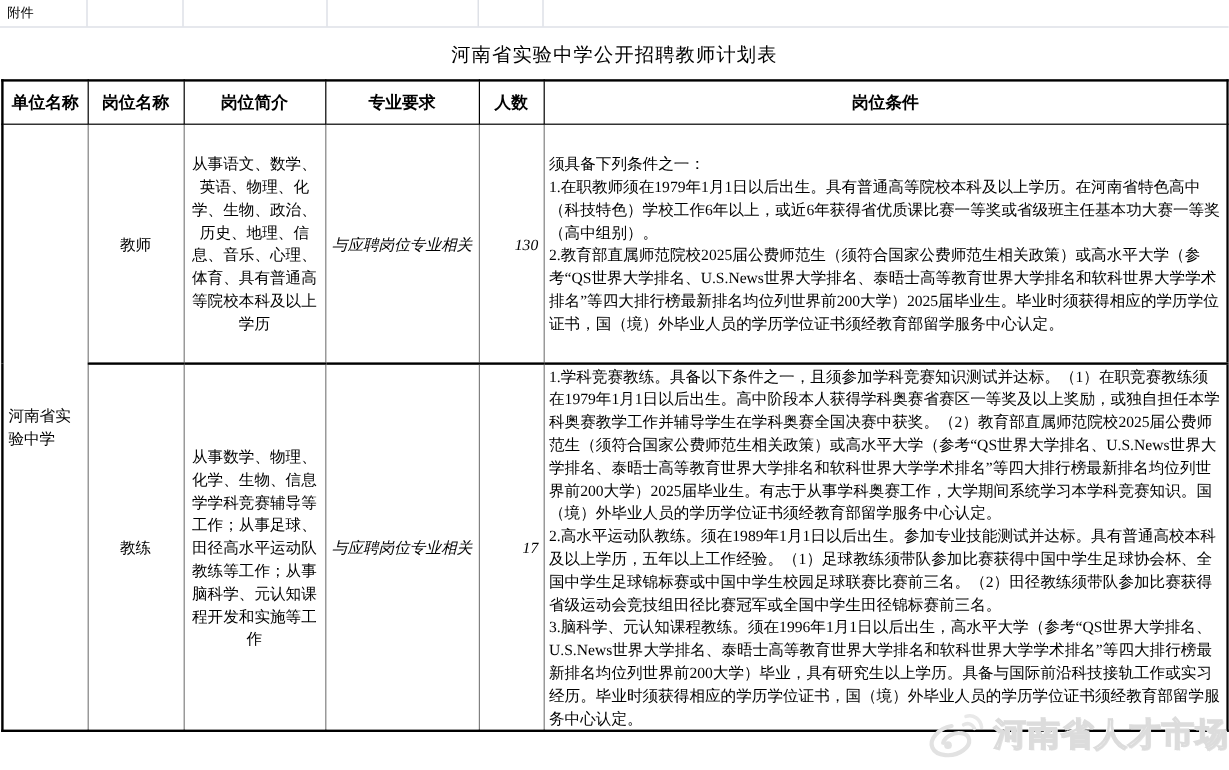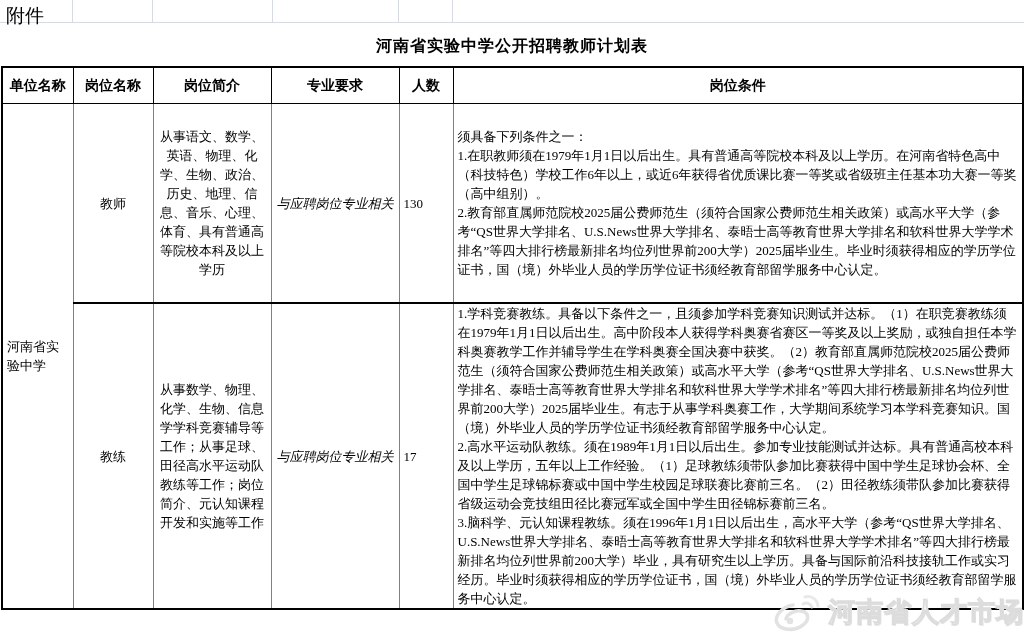--- a/index.html
+++ b/index.html
@@ -5,45 +5,45 @@
   html,body{margin:0;padding:0;}
   body{
     width:1024px;height:642px;position:relative;background:#ffffff;
     font-family:"Liberation Serif","DejaVu Serif",serif;color:#000;
     overflow:hidden;
   }
   
   .top-vline{position:absolute;top:0;height:22px;width:1px;background:#d6dae2;}
   .top-hline{position:absolute;top:22px;left:0;width:1024px;height:1px;background:#d6dae2;}
 
-  .attachment{position:absolute;top:3px;left:6px;font-size:19px;}
+  .attachment{position:absolute;top:3px;left:6px;font-size:11px;}
 
   .doc-title{
     position:absolute;top:36px;left:0;width:1024px;text-align:center;
-    font-size:16px;font-weight:bold;letter-spacing:1px;
+    font-size:16px;font-weight:normal;letter-spacing:1px;
   }
 
   .tbl-wrap{position:absolute;top:66px;left:1px;}
   table.plan{
     border-collapse:collapse;table-layout:fixed;width:1021px;
     border:2px solid #000;
   }
   table.plan th{
     border:1px solid #000;font-size:14px;font-weight:bold;
     height:35px;text-align:center;vertical-align:middle;padding:0 2px;
   }
   table.plan td{
     border:1px solid #808080;font-size:13px;vertical-align:middle;
     padding:0 4px;line-height:19px;
   }
   td.unit{ border-right:1px solid #808080;}
   td.pos{  text-align:center;}
   td.desc{ text-align:center; padding:0 10px;}
   td.req{  text-align:center; padding:0 6px;font-style:italic;}
-  td.num{  text-align:left;}
+  td.num{  text-align:right;font-style:italic;}
   td.cond{
     text-align:left;white-space:pre-wrap;line-height:17px;
     border-left:1px solid #000;padding:2px 4px;
   }
   tr.row-1 td{height:198px;}
   tr.row-2 td{border-top:2px solid #000;}
 
   .watermark{
     position:absolute;left:772px;top:594px;display:flex;align-items:flex-start;gap:8px;
     pointer-events:none;
@@ -94,21 +94,21 @@
       <td class="pos">教师</td>
       <td class="desc">从事语文、数学、英语、物理、化学、生物、政治、历史、地理、信息、音乐、心理、体育、具有普通高等院校本科及以上学历</td>
       <td class="req">与应聘岗位专业相关</td>
       <td class="num">130</td>
       <td class="cond">须具备下列条件之一：
 1.在职教师须在1979年1月1日以后出生。具有普通高等院校本科及以上学历。在河南省特色高中（科技特色）学校工作6年以上，或近6年获得省优质课比赛一等奖或省级班主任基本功大赛一等奖（高中组别）。
 2.教育部直属师范院校2025届公费师范生（须符合国家公费师范生相关政策）或高水平大学（参考“QS世界大学排名、U.S.News世界大学排名、泰晤士高等教育世界大学排名和软科世界大学学术排名”等四大排行榜最新排名均位列世界前200大学）2025届毕业生。毕业时须获得相应的学历学位证书，国（境）外毕业人员的学历学位证书须经教育部留学服务中心认定。</td>
     </tr>
     <tr class="row-2">
       <td class="pos">教练</td>
-      <td class="desc">从事数学、物理、化学、生物、信息学学科竞赛辅导等工作；从事足球、田径高水平运动队教练等工作；岗位简介、元认知课程开发和实施等工作</td>
+      <td class="desc">从事数学、物理、化学、生物、信息学学科竞赛辅导等工作；从事足球、田径高水平运动队教练等工作；从事脑科学、元认知课程开发和实施等工作</td>
       <td class="req">与应聘岗位专业相关</td>
       <td class="num">17</td>
       <td class="cond">1.学科竞赛教练。具备以下条件之一，且须参加学科竞赛知识测试并达标。（1）在职竞赛教练须在1979年1月1日以后出生。高中阶段本人获得学科奥赛省赛区一等奖及以上奖励，或独自担任本学科奥赛教学工作并辅导学生在学科奥赛全国决赛中获奖。（2）教育部直属师范院校2025届公费师范生（须符合国家公费师范生相关政策）或高水平大学（参考“QS世界大学排名、U.S.News世界大学排名、泰晤士高等教育世界大学排名和软科世界大学学术排名”等四大排行榜最新排名均位列世界前200大学）2025届毕业生。有志于从事学科奥赛工作，大学期间系统学习本学科竞赛知识。国（境）外毕业人员的学历学位证书须经教育部留学服务中心认定。
 2.高水平运动队教练。须在1989年1月1日以后出生。参加专业技能测试并达标。具有普通高校本科及以上学历，五年以上工作经验。（1）足球教练须带队参加比赛获得中国中学生足球协会杯、全国中学生足球锦标赛或中国中学生校园足球联赛比赛前三名。（2）田径教练须带队参加比赛获得省级运动会竞技组田径比赛冠军或全国中学生田径锦标赛前三名。
 3.脑科学、元认知课程教练。须在1996年1月1日以后出生，高水平大学（参考“QS世界大学排名、U.S.News世界大学排名、泰晤士高等教育世界大学排名和软科世界大学学术排名”等四大排行榜最新排名均位列世界前200大学）毕业，具有研究生以上学历。具备与国际前沿科技接轨工作或实习经历。毕业时须获得相应的学历学位证书，国（境）外毕业人员的学历学位证书须经教育部留学服务中心认定。</td>
     </tr>
   </tbody>
     </table>
 </div>
 

